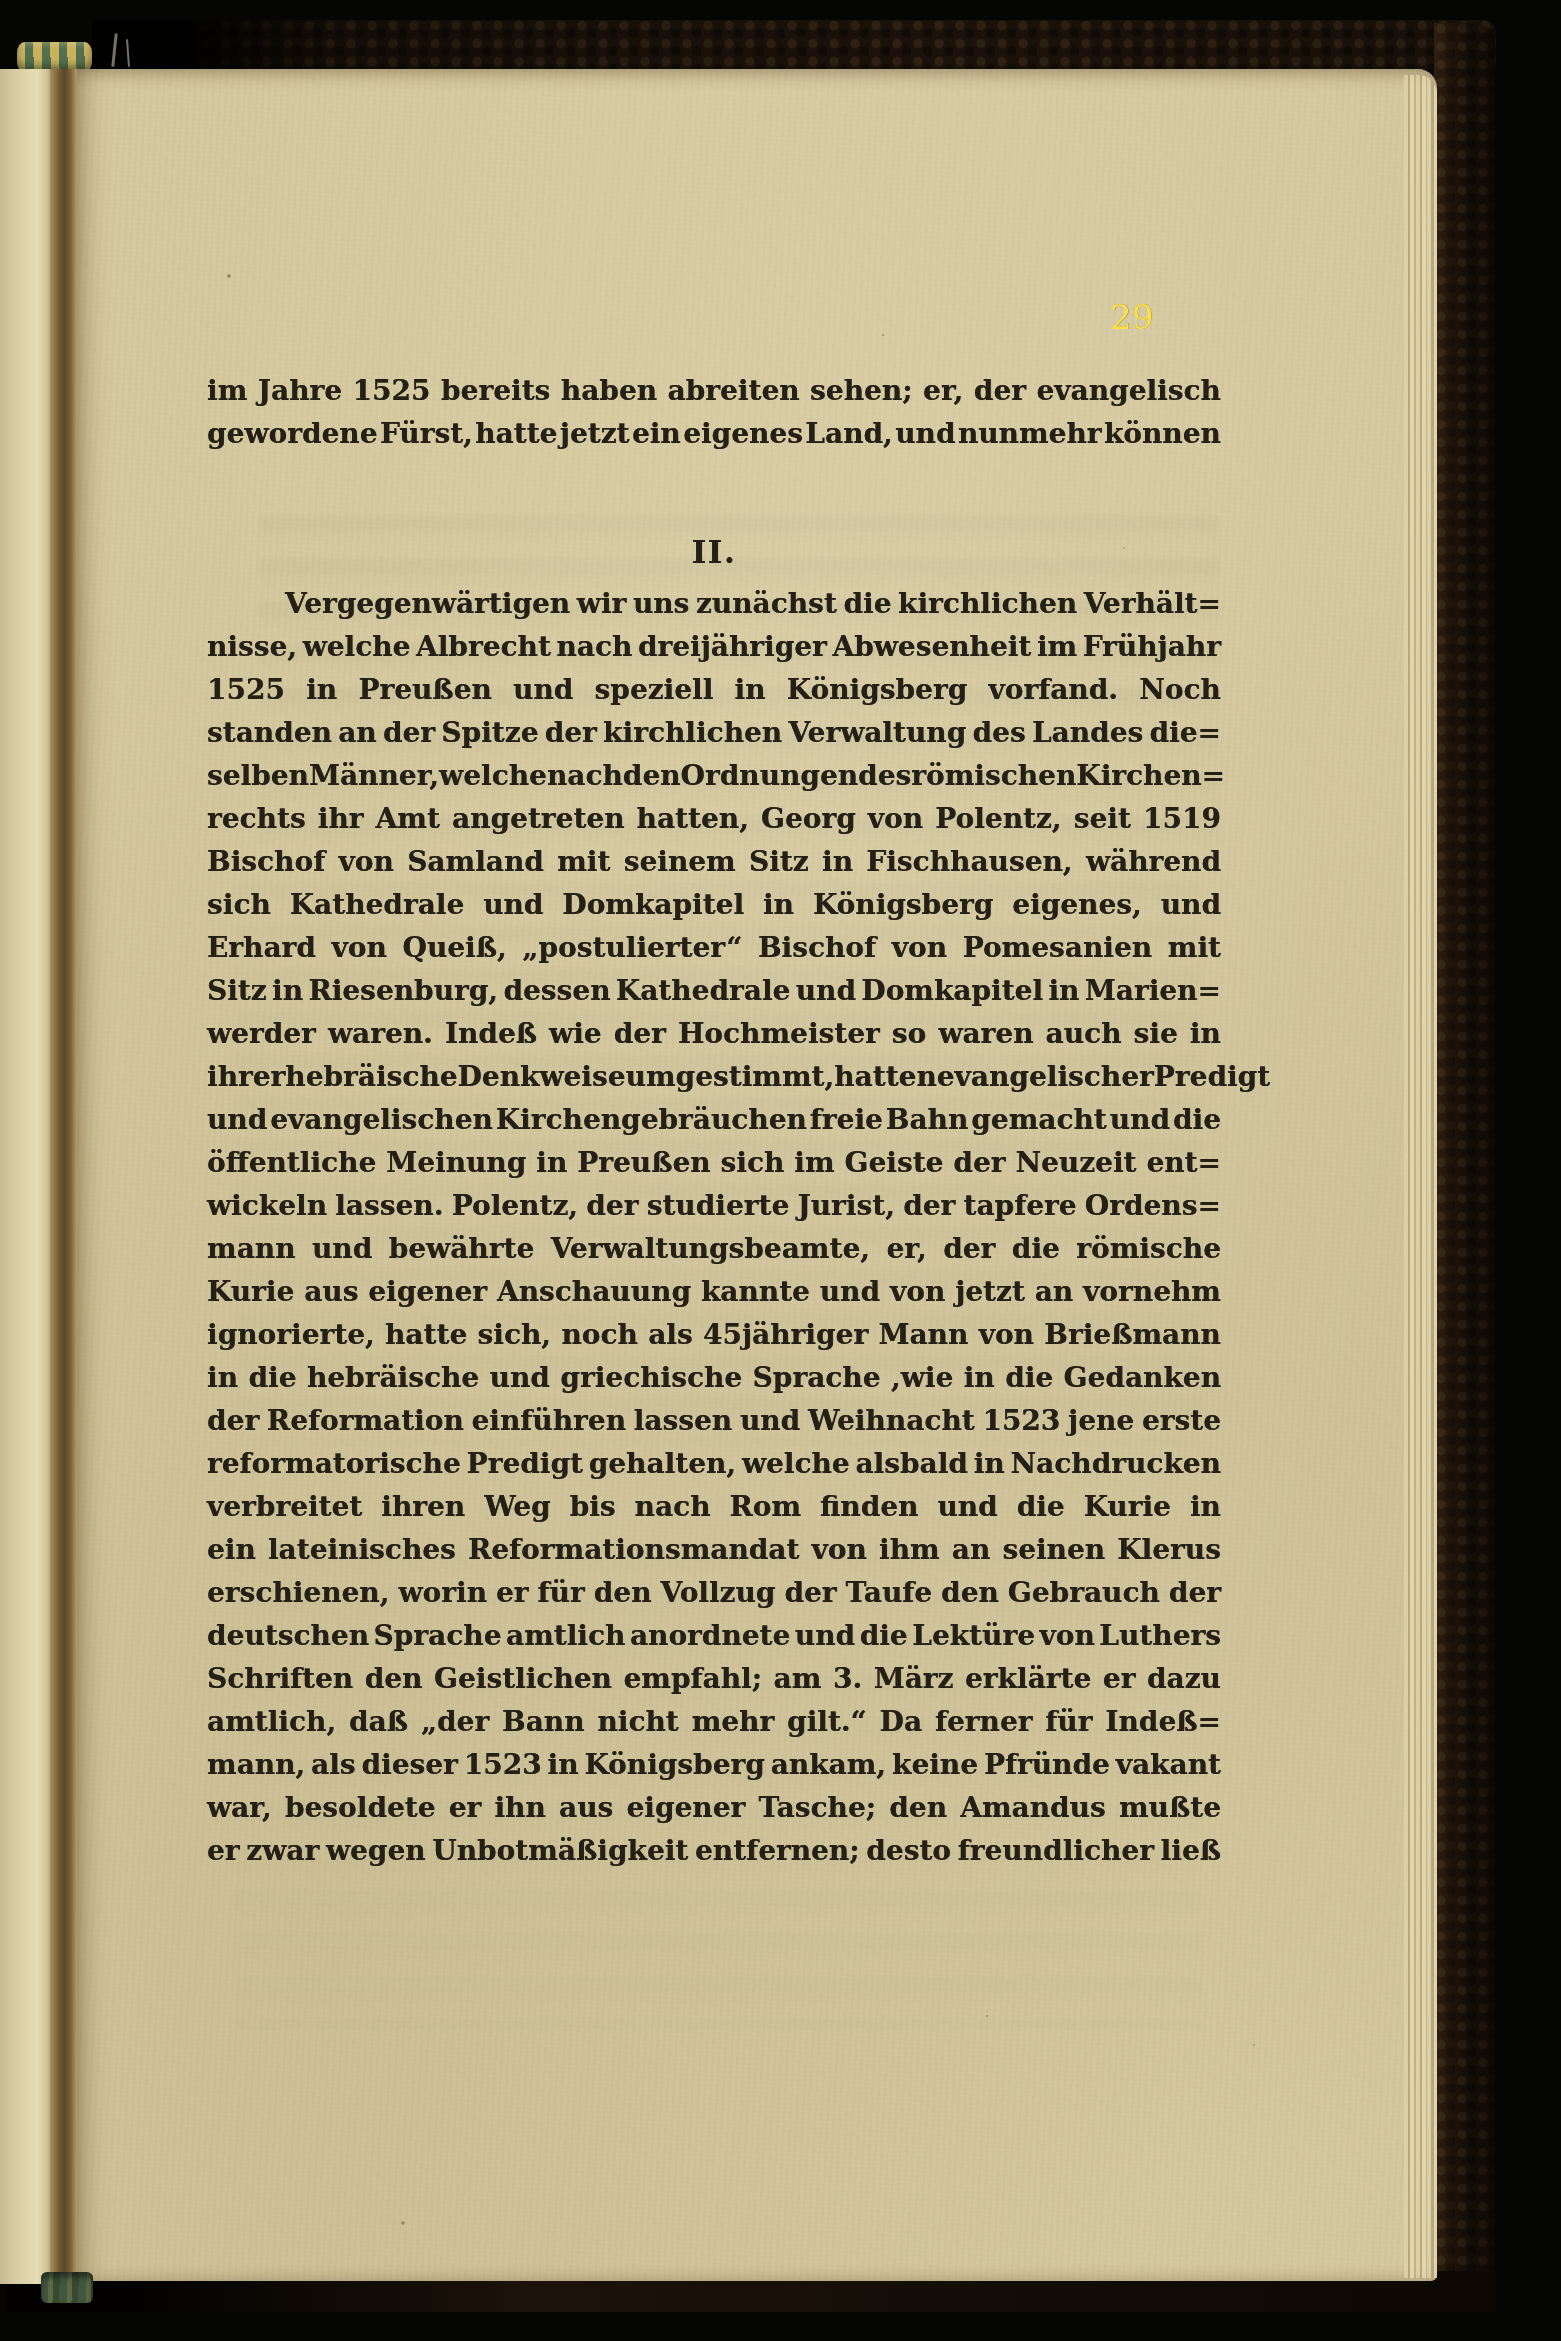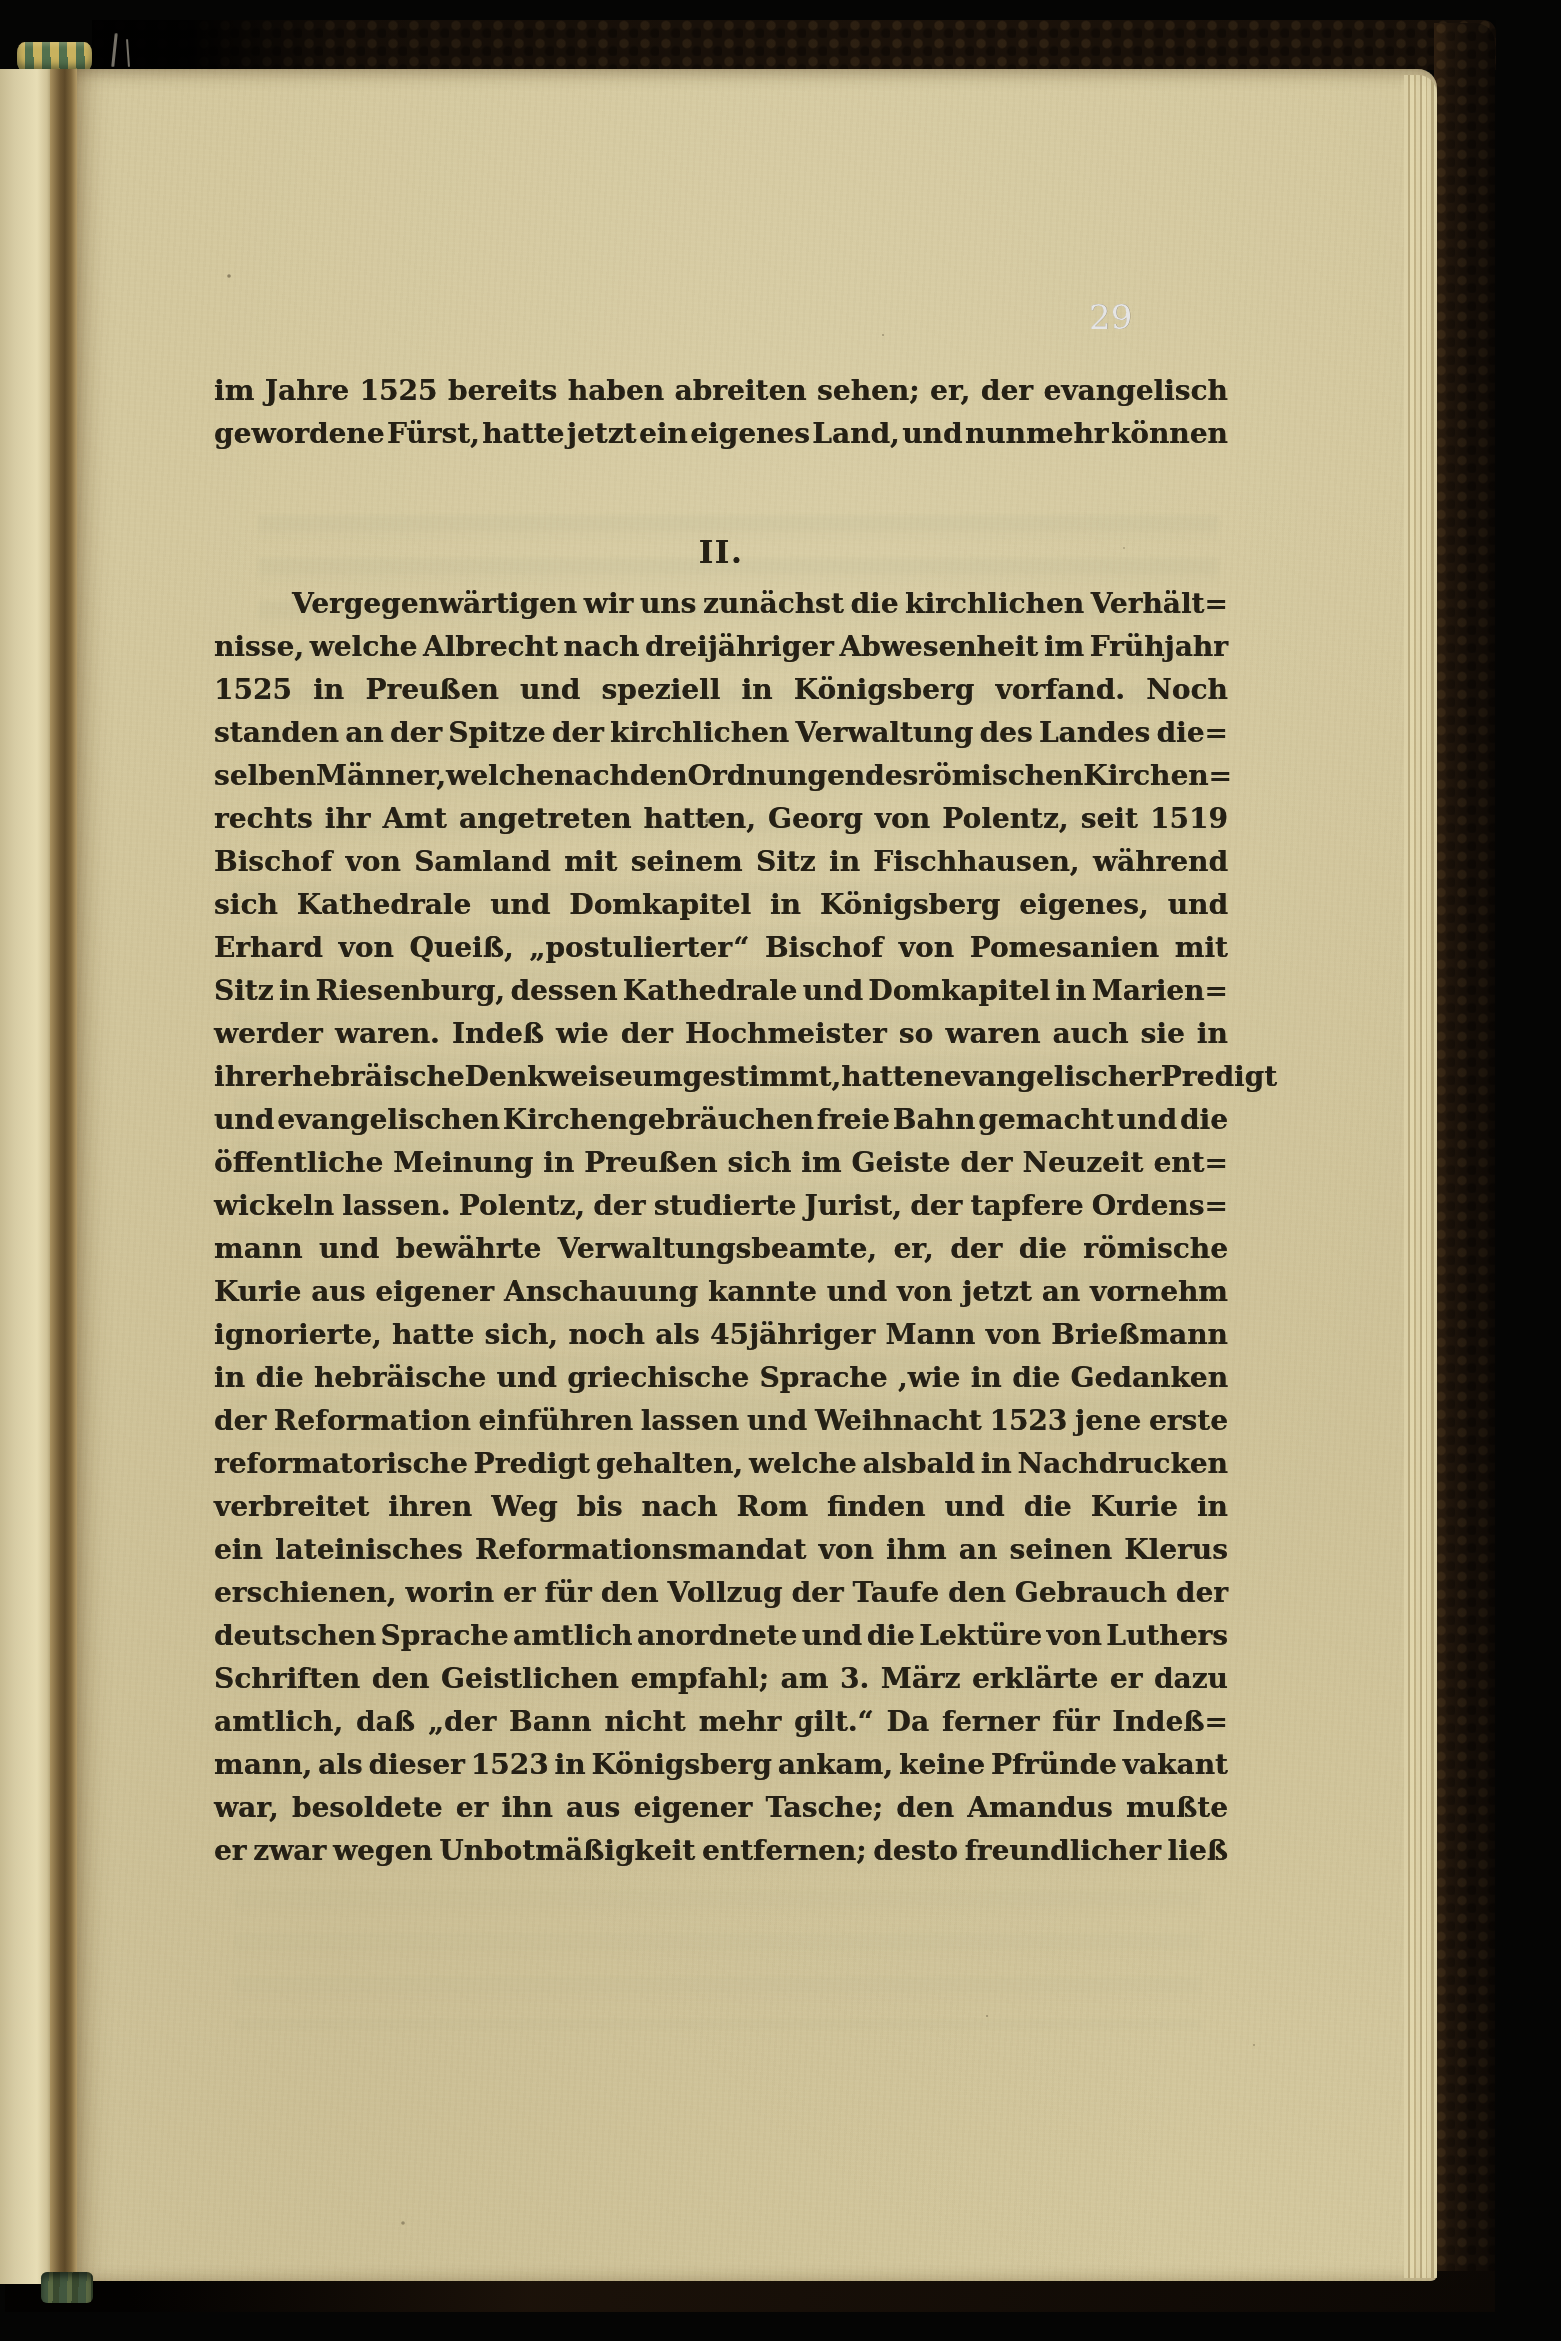--- a/index.html
+++ b/index.html
@@ -88,26 +88,26 @@
       707px 820px 0 1.6px rgba(50,42,26,0.55),
       882px 334px 0 0 rgba(70,60,40,0.40),
       402px 2222px 0 0.8px rgba(60,50,32,0.38),
       1253px 2044px 0 0 rgba(70,58,36,0.35),
       986px 2015px 0 0 rgba(60,50,30,0.40),
       1123px 547px 0 0 rgba(70,60,40,0.30);
   }
 
   
   #page-number{
-    left:1089px;top:299px;width:86px;text-align:left;
-    font-size:34px;line-height:37px;color:#e5e5e5;font-weight:normal;
+    left:1089px;top:299px;width:86px;text-align:center;
+    font-size:34px;line-height:37px;color:#fde047;font-weight:normal;
     text-shadow:0.3px 0 0 rgba(34,28,18,0.55);
   }
   #text-block{
-    left:214px;top:369px;width:1014px;
+    left:207px;top:369px;width:1014px;
     color:#252015;font-weight:bold;font-size:28px;
     text-shadow:0.3px 0 0 rgba(37,32,21,0.5), 0 0 0.5px rgba(37,32,21,0.35);
   }
   .tline{height:43px;line-height:43px;white-space:nowrap;}
   .tline.just{display:flex;justify-content:space-between;}
   .tline.indent{padding-left:78px;margin-top:8px;}
   #section-heading{
     margin-top:76px;height:43px;line-height:43px;
     text-align:center;font-size:31px;letter-spacing:1.6px;
   }

